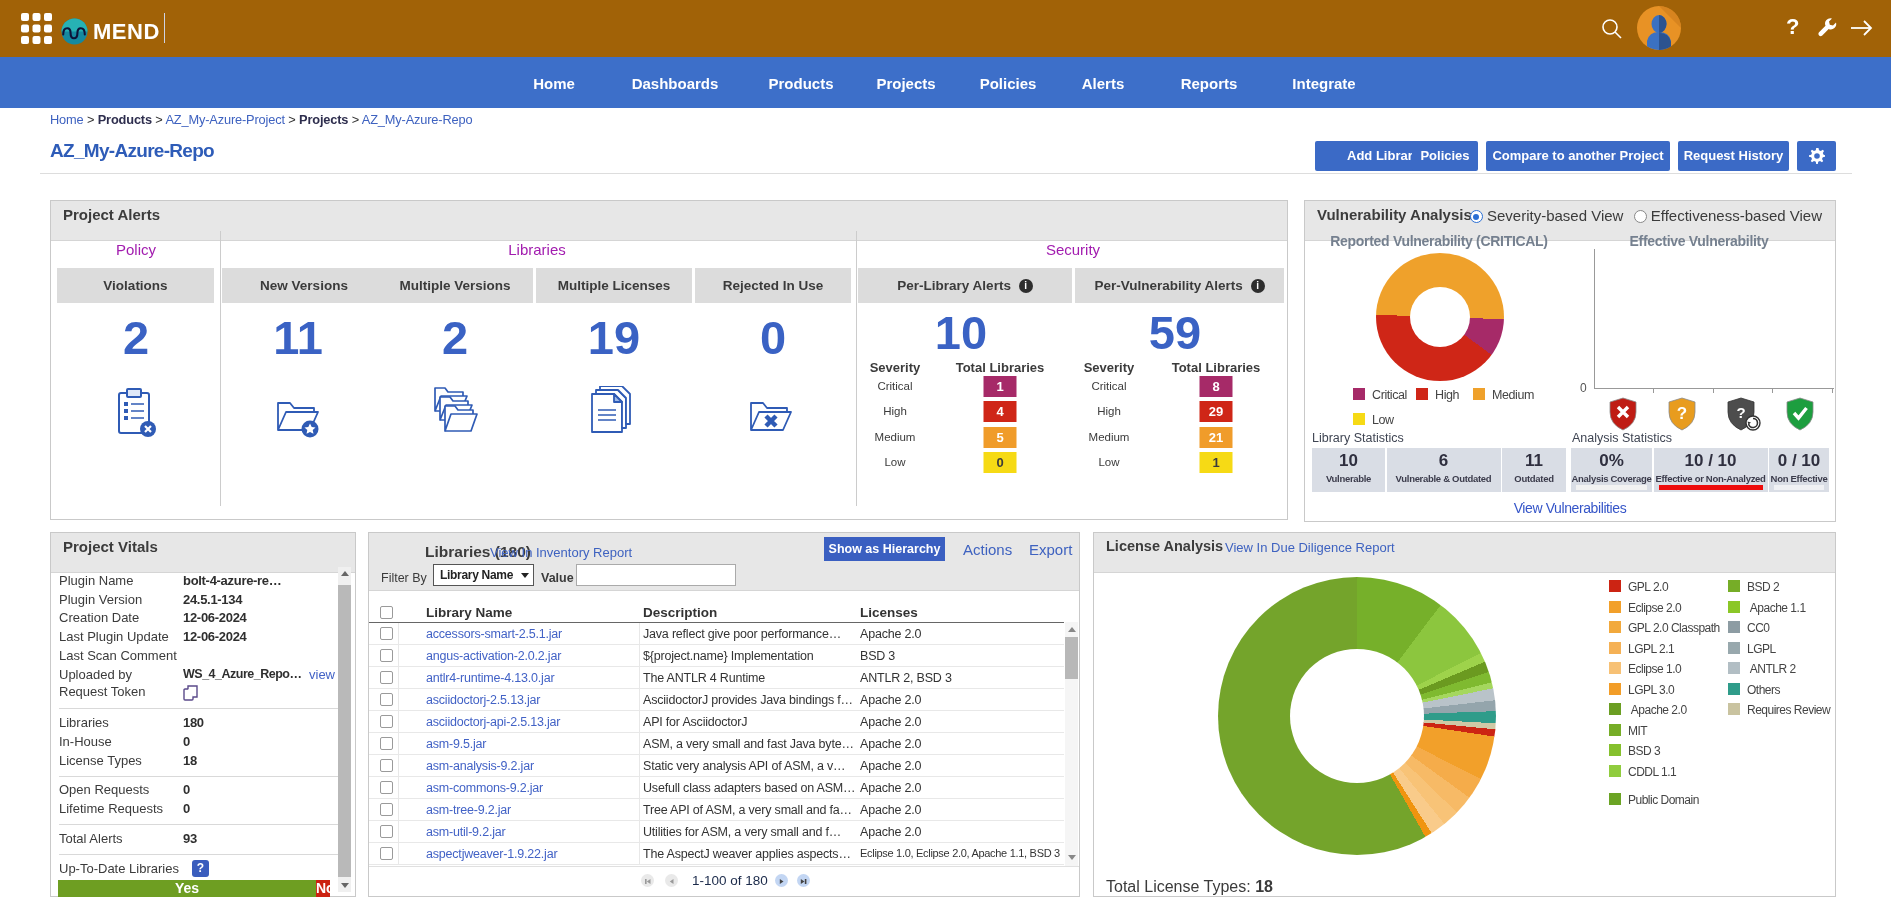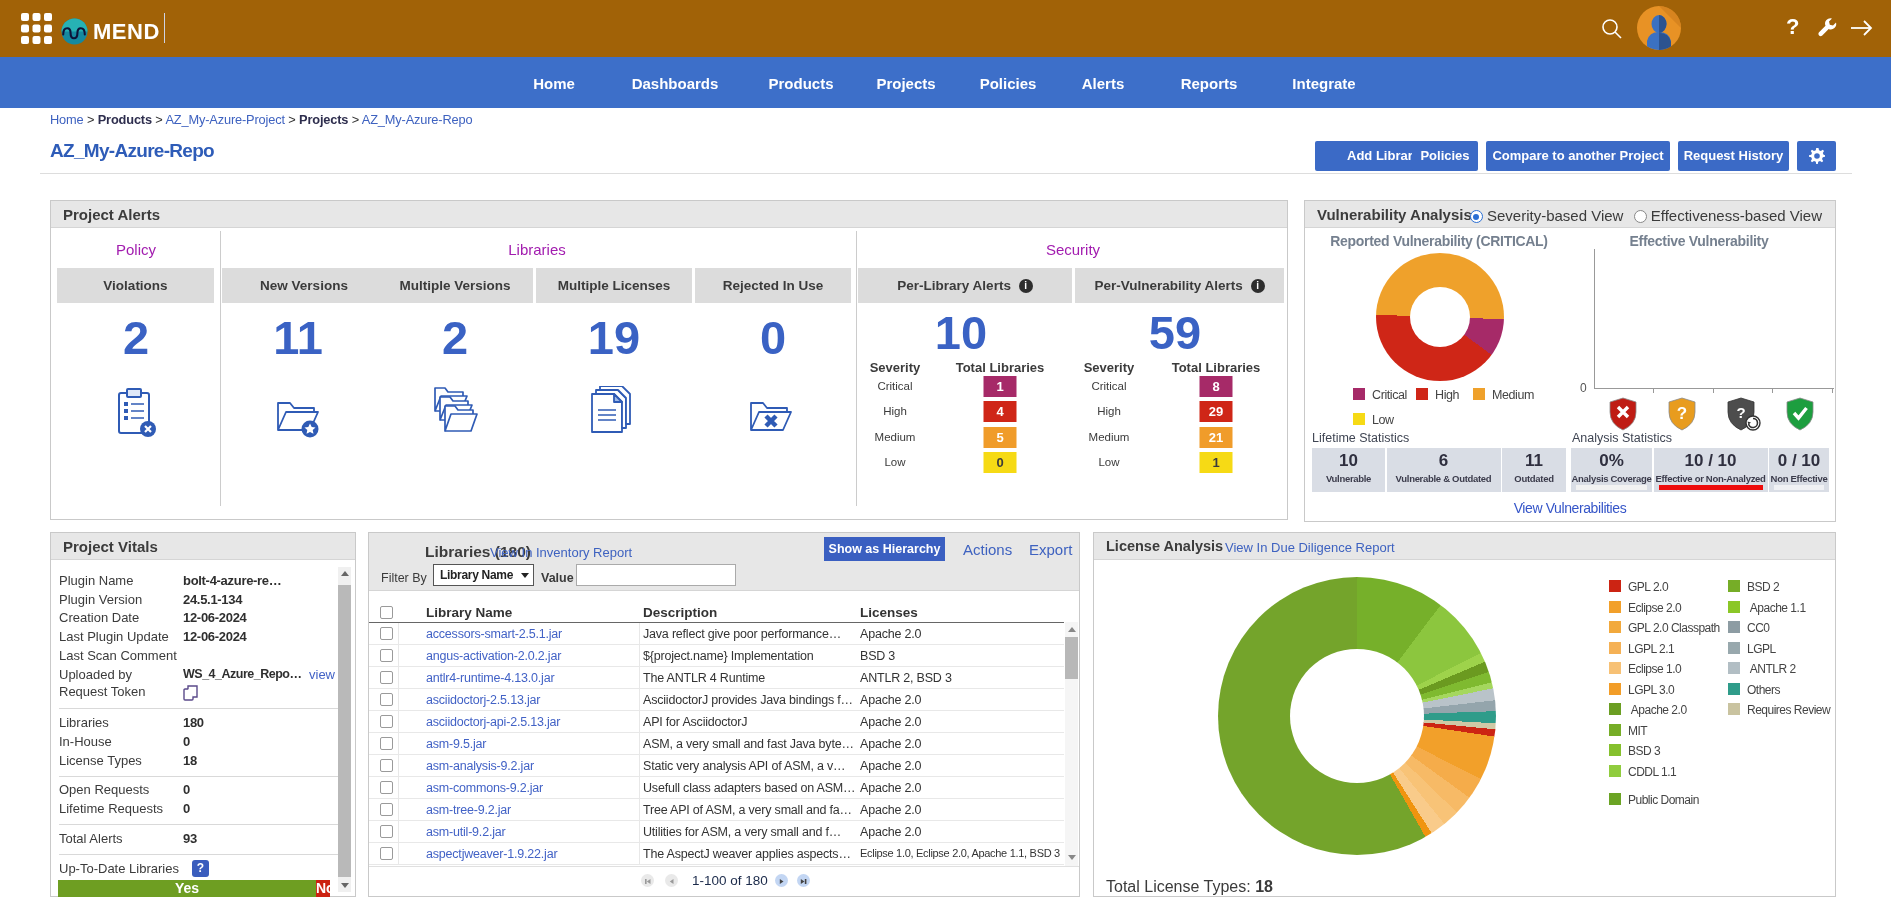--- a/index.html
+++ b/index.html
@@ -9,21 +9,21 @@
 .topbar { left:0; top:0; width:1891px; height:57px; background:#a16207; }
 .nav { left:0; top:57px; width:1891px; height:51px; background:#3d6fc9; }
 .navitem { position:absolute; top:50%; transform:translate(-50%,-50%); color:#fff; font-weight:bold; font-size:15px; }
 .crumbs { left:50px; top:112px; font-size:12.8px; color:#333; letter-spacing:-0.15px; }
 .crumbs a { color:#3e62c0; text-decoration:none; }
 .crumbs b { color:#2e2e4e; }
 .title { left:50px; top:140px; font-size:19px; font-weight:bold; color:#2e5cb8; letter-spacing:-0.7px; }
 .btn { position:absolute; top:141px; height:30px; background:#3b6ac6; color:#fff; font-weight:bold; font-size:13px; text-align:center; border-radius:2px; line-height:30px; white-space:nowrap; }
 .hrline { left:40px; top:173px; width:1812px; height:1px; background:#ddd; }
 .panel { position:absolute; border:1px solid #c9c9c9; background:#fff; }
-.phead { position:absolute; left:0; top:0; right:0; height:27px; background:#e7e7e7; border-bottom:1px solid #d5d5d5; }
+.phead { position:absolute; left:0; top:0; right:0; height:40px; background:#e7e7e7; border-bottom:1px solid #d5d5d5; }
 .phead .pt { position:absolute; left:12px; top:5px; font-size:15px; font-weight:bold; color:#3c3c3c; }
 .subbar { position:absolute; height:35px; background:#dcdcdc; color:#3b3b3b; font-size:13.5px; font-weight:bold; text-align:center; line-height:35px; }
 .grouplab { position:absolute; font-size:15px; font-weight:normal; color:#a21caf; transform:translateX(-50%); white-space:nowrap; }
 .bignum { position:absolute; transform:translateX(-50%); font-size:47px; font-weight:bold; color:#3a62c4; }
 .vline { position:absolute; width:1px; background:#ccc; }
 .sevlab { position:absolute; transform:translateX(-50%); font-size:11.5px; color:#3b3b3b; white-space:nowrap; }
 .sevhead { position:absolute; transform:translateX(-50%); font-size:13px; font-weight:bold; color:#3b3b3b; white-space:nowrap; }
 .badge { position:absolute; transform:translateX(-50%); width:33px; height:21px; font-size:13px; font-weight:bold; text-align:center; line-height:21px; color:#fff; }
 .statlab { position:absolute; font-size:12.5px; color:#3f4553; white-space:nowrap; }
 .statbox { position:absolute; background:#d9dde5; text-align:center; }
@@ -242,21 +242,21 @@
       <path d="M14 1 L27 5 L27 15 Q27 27 14 33 Q1 27 1 15 L1 5 Z" fill="#4d4d4d" stroke="#333" stroke-width="0.8"></path>
       <text x="14" y="21" text-anchor="middle" font-size="15" font-weight="bold" fill="#fff" font-family="Liberation Sans">?</text>
       <circle cx="26" cy="26" r="7" fill="#fff" stroke="#333" stroke-width="1.4"></circle>
       <path d="M26 21.5 a4.5 4.5 0 1 1 -4.4 5.5" fill="none" stroke="#333" stroke-width="1.6"></path>
       <path d="M20.5 24.5 L21.5 27.5 L24 25.6 Z" fill="#333"></path>
     </svg>
     <svg class="abs" style="left:480px;top:196px;" width="30" height="34" viewBox="0 0 30 34">
       <path d="M15 1 L28 5 L28 15 Q28 27 15 33 Q2 27 2 15 L2 5 Z" fill="#1d9e3f" stroke="#8a8a8a" stroke-width="0.8"></path>
       <path d="M9 16 L13.5 21 L21.5 11" fill="none" stroke="#fff" stroke-width="3.4"></path>
     </svg>
-    <div class="statlab" style="left:7px;top:230px;">Lifetime Statistics</div>
+    <div class="statlab" style="left:7px;top:230px;">Library Statistics</div>
     <div class="statbox" style="left:7px;top:247px;width:73px;height:44px;">
         <div class="n">10</div>
         <div class="l">Vulnerable</div>
       </div>
     <div class="statbox" style="left:81.5px;top:247px;width:114px;height:44px;">
         <div class="n">6</div>
         <div class="l">Vulnerable &amp; Outdated</div>
       </div>
     <div class="statbox" style="left:197px;top:247px;width:64px;height:44px;">
         <div class="n">11</div>

